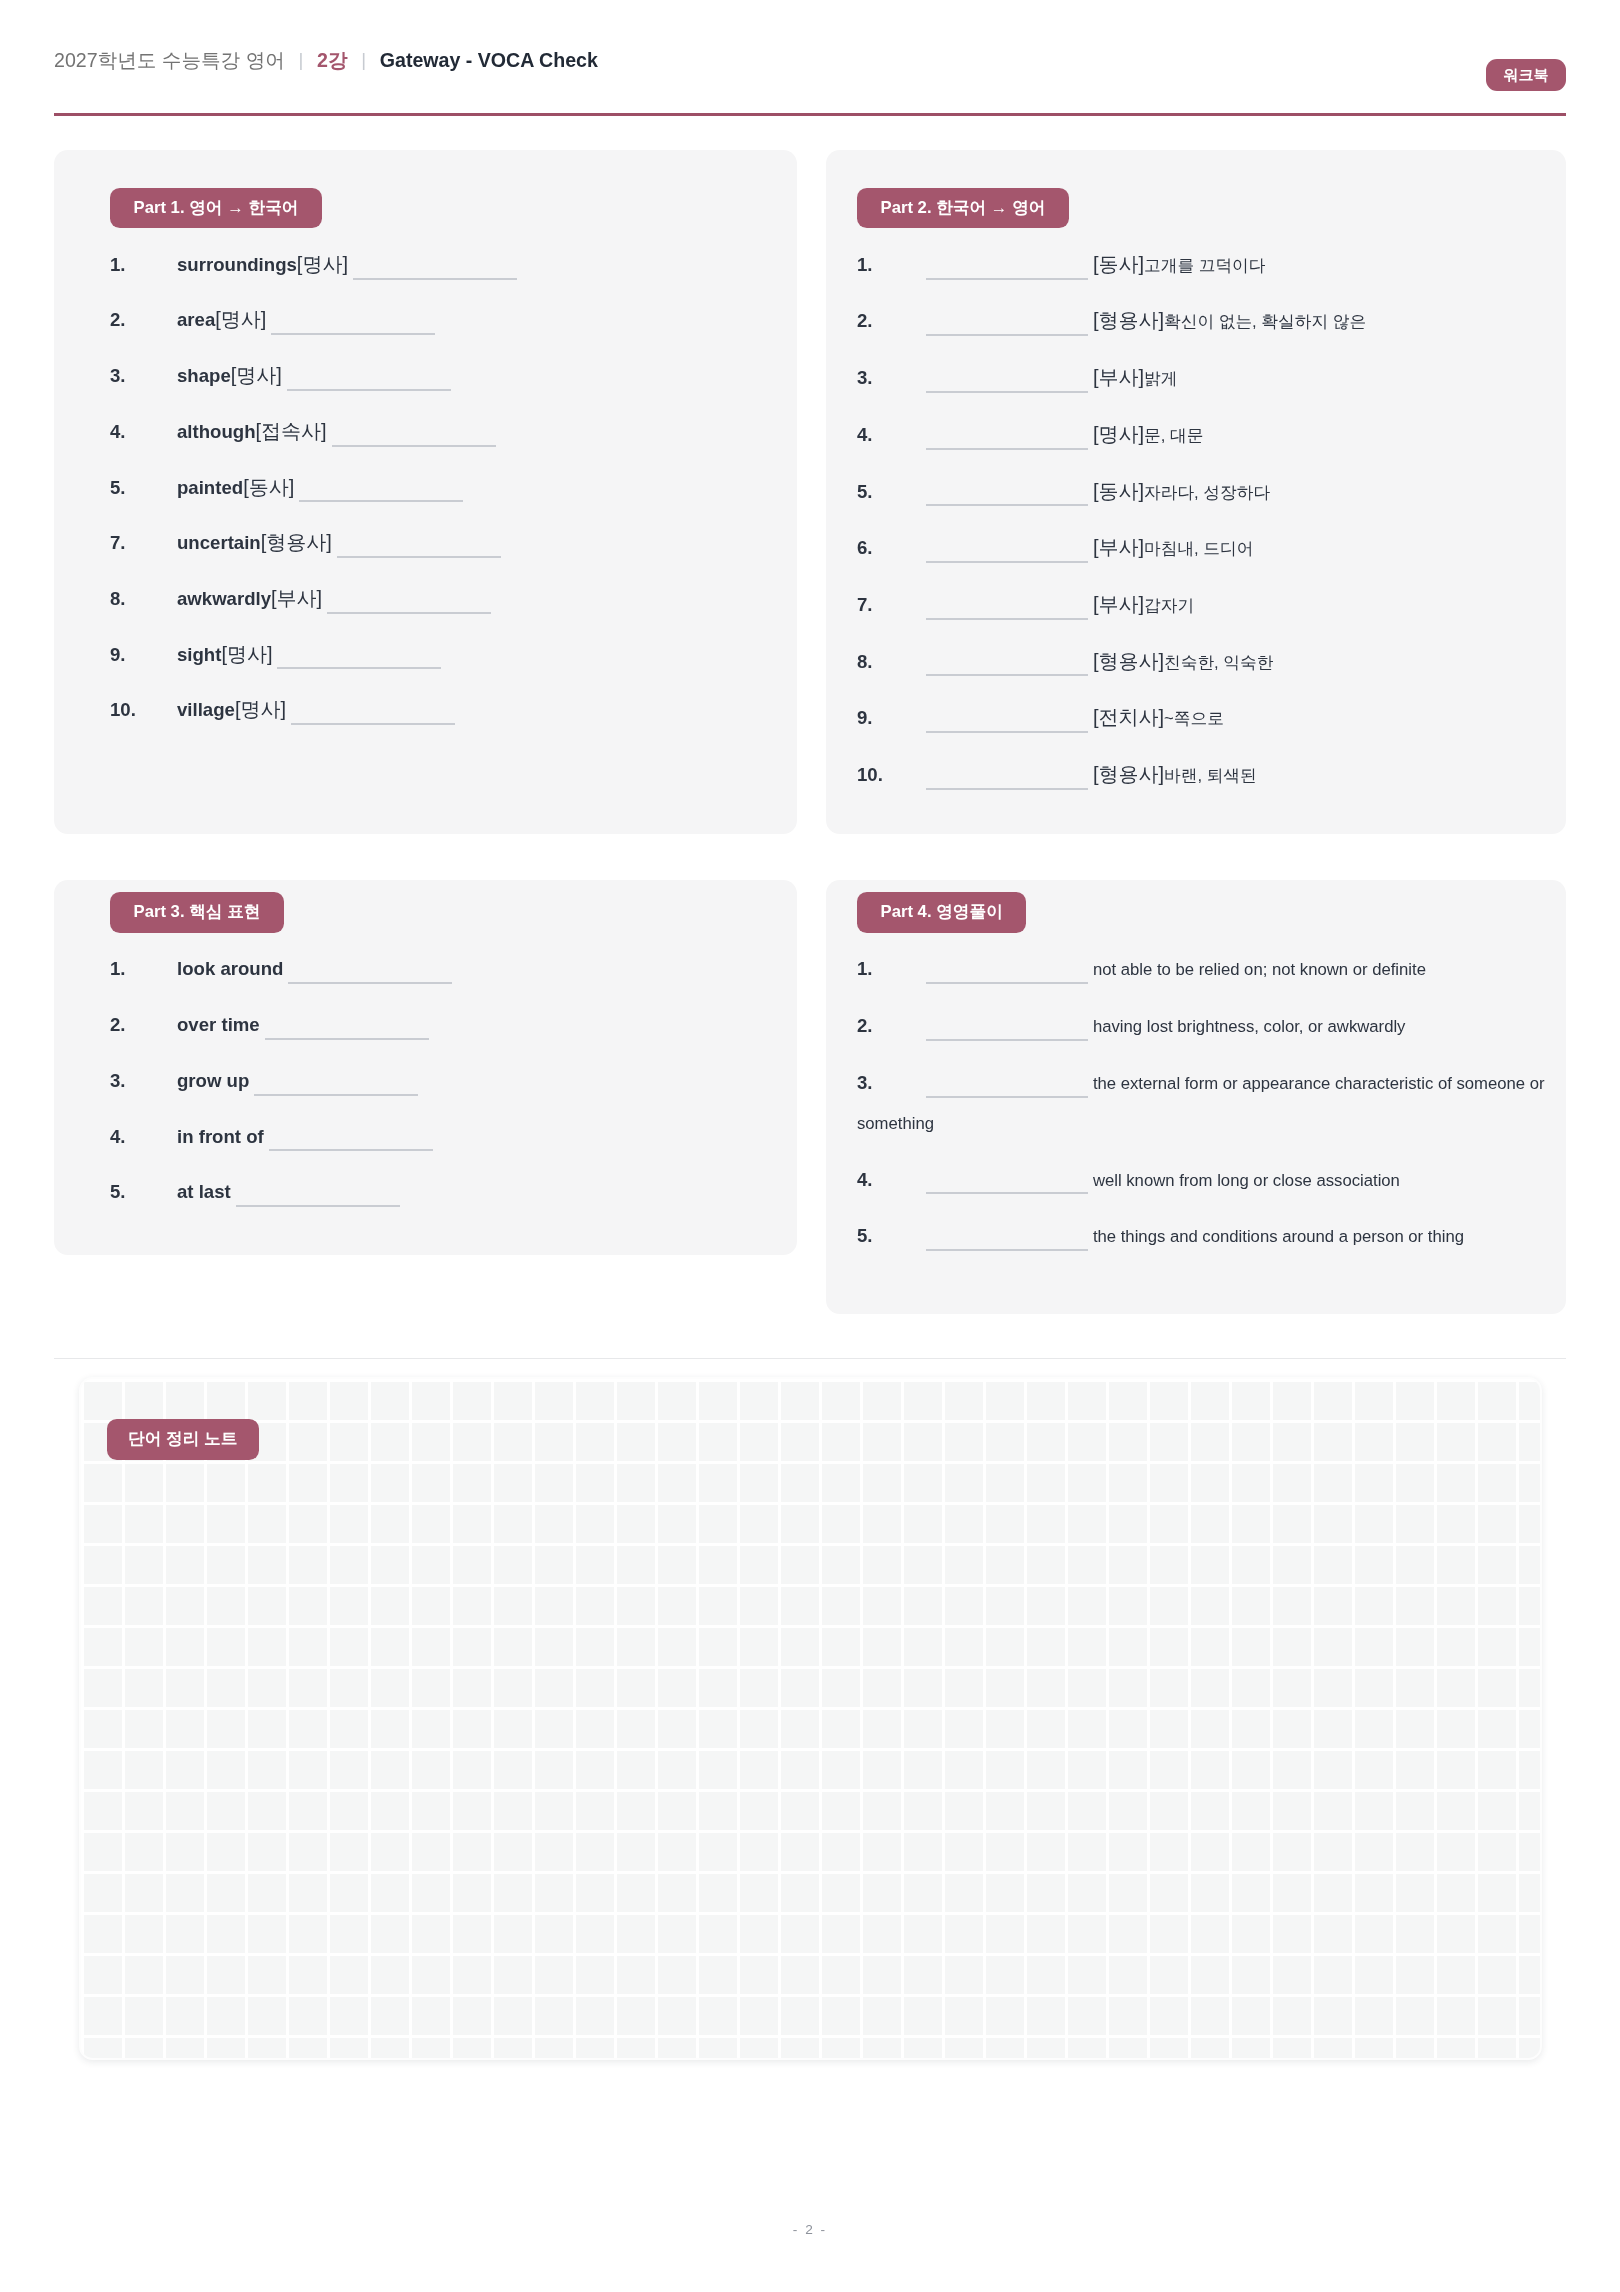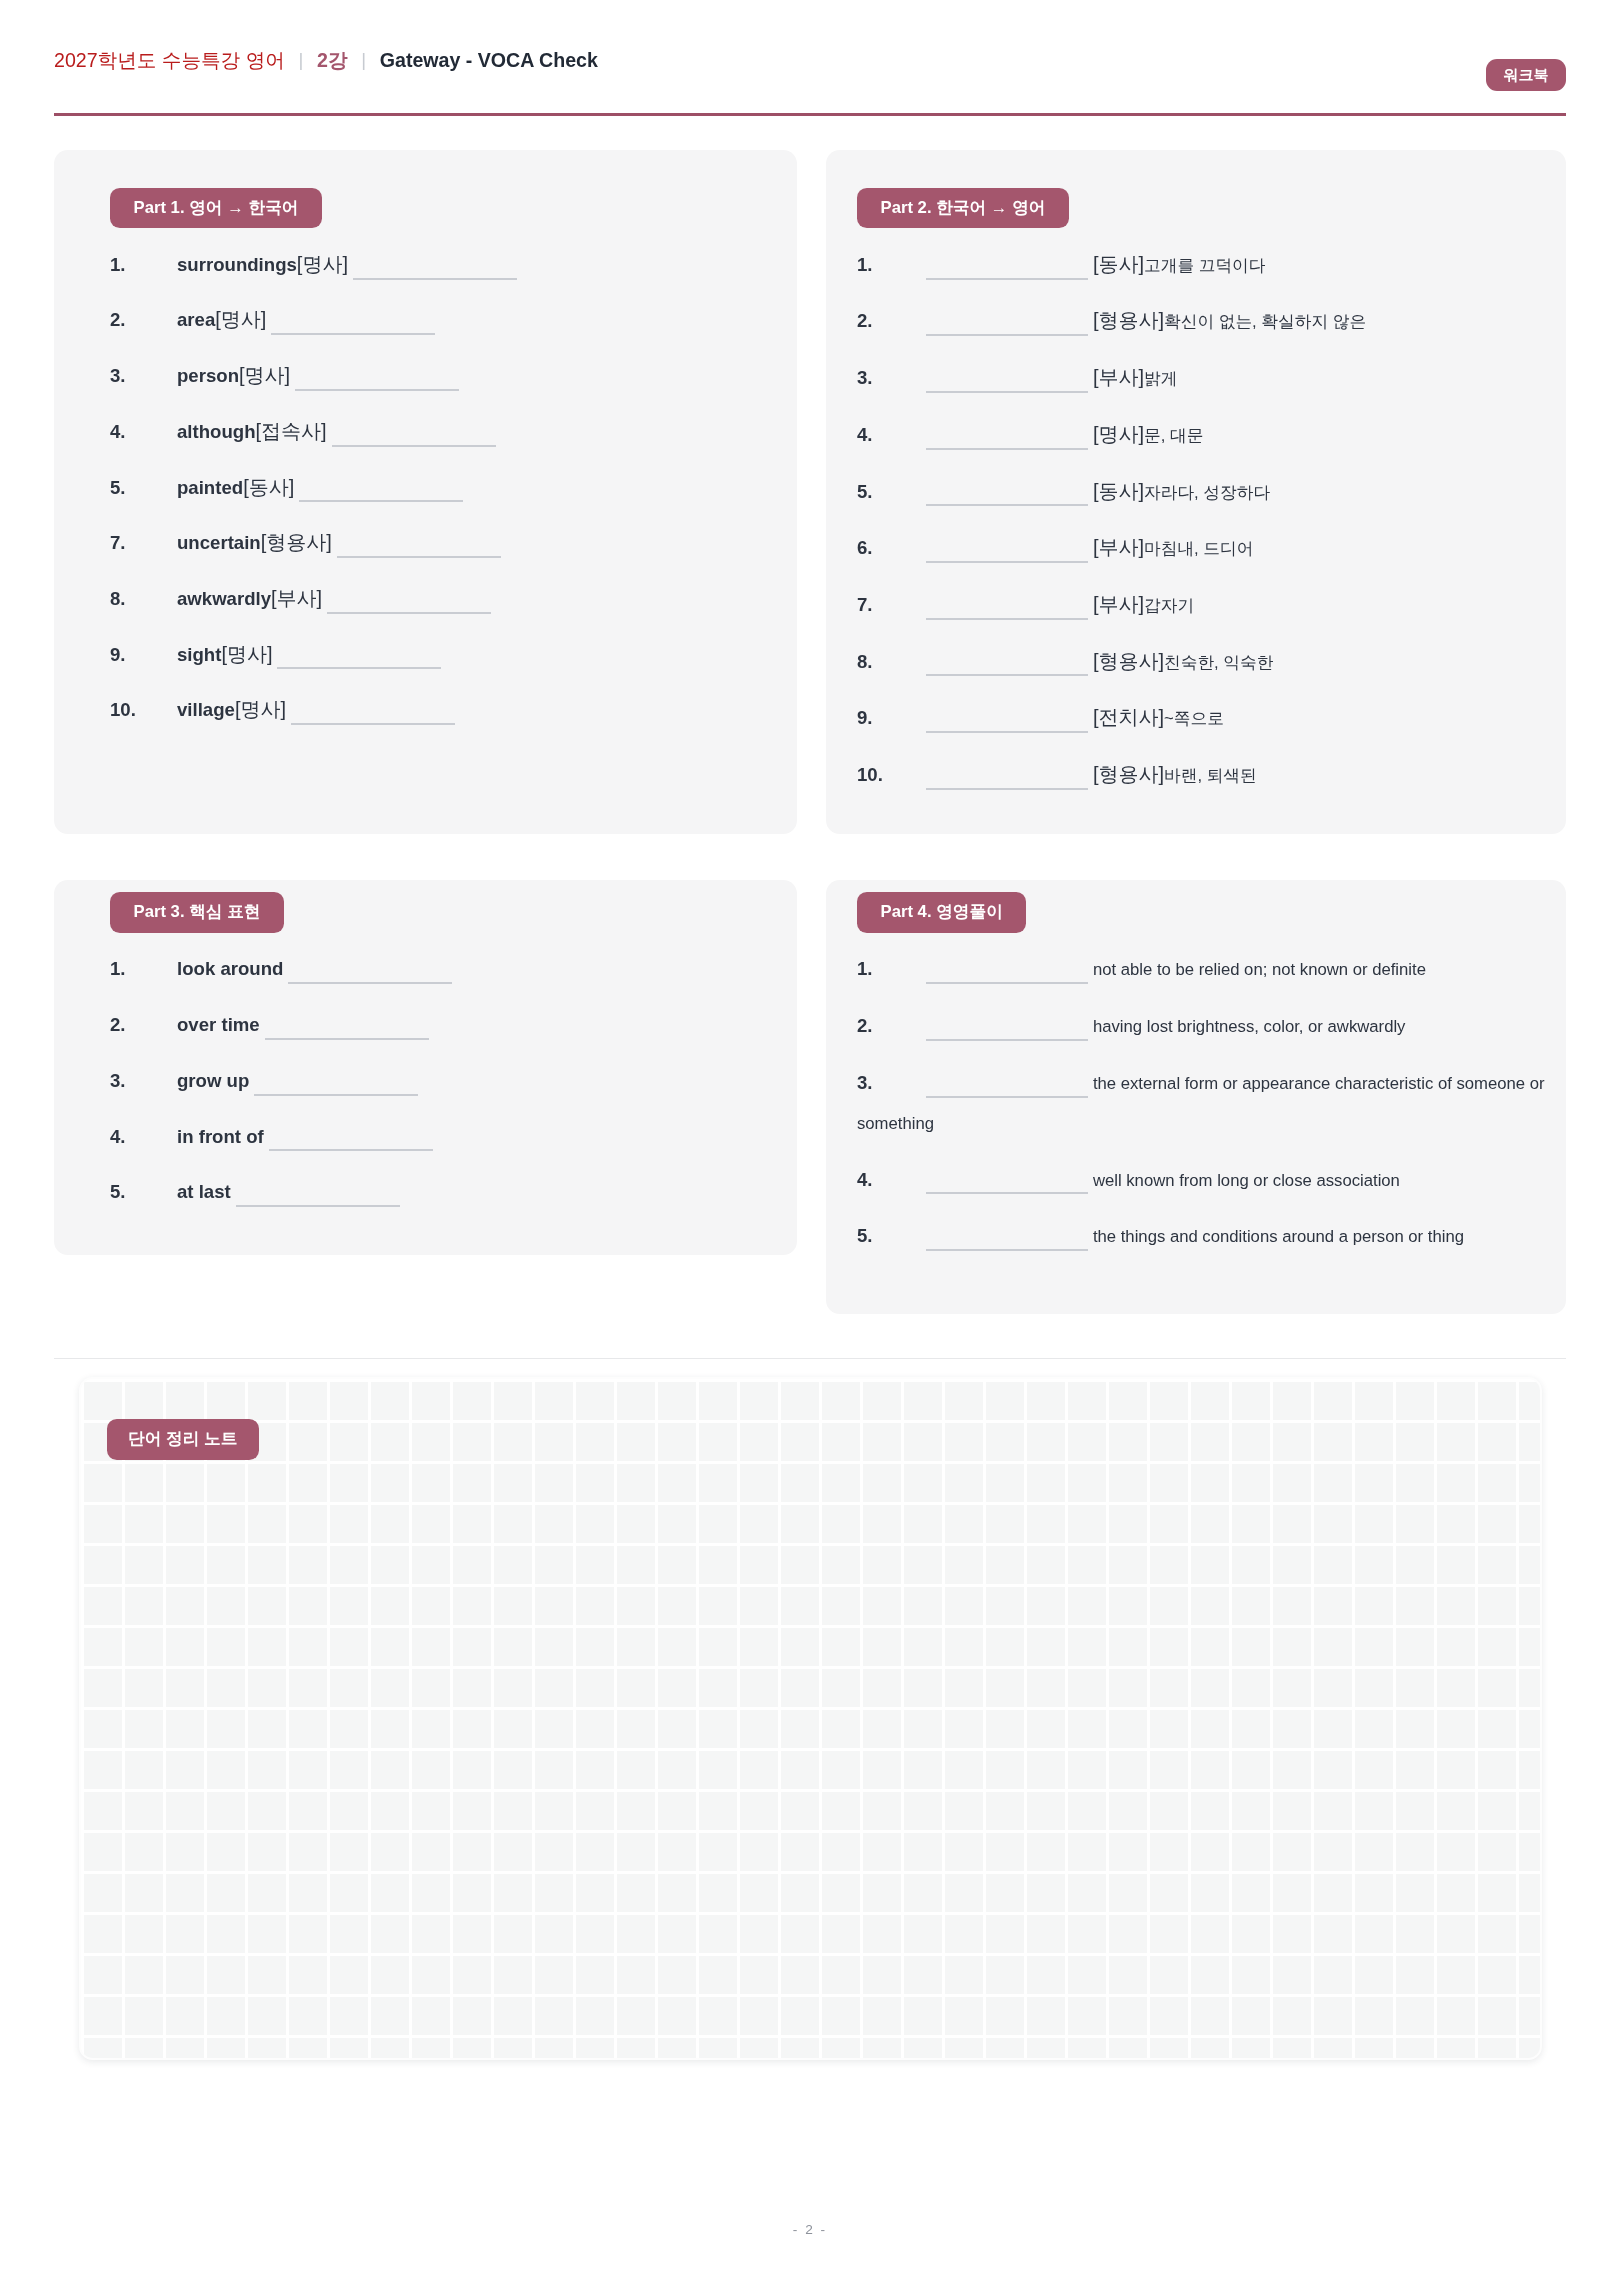--- a/index.html
+++ b/index.html
@@ -6,21 +6,21 @@
   .page{
     width:1620px;height:2293px;box-sizing:border-box;position:relative;
     background:#ffffff;color:#2d3440;
     font-family:"Liberation Sans","DejaVu Sans",sans-serif;
     padding:43px 54px 0;
     overflow:hidden;
   }
   
   header{display:flex;justify-content:space-between;align-items:flex-start;}
   .header-left{display:flex;align-items:center;gap:13.7px;font-size:19.6px;padding-top:3.9px;}
-  .course{color:#b91c1c;}
+  .course{color:#737373;}
   .sep{color:#c7cbd1;font-weight:300;font-size:18.6px;}
   .lesson{color:#a4566d;font-weight:bold;}
   .doc-title{font-weight:bold;color:#222a36;}
   .workbook-badge{
     background:#a4566d;color:#ffffff;font-size:15px;font-weight:bold;
     padding:8.8px 17.6px;border-radius:11px;margin-top:15.7px;line-height:1;
   }
   .header-rule{height:2.9px;background:#9d4f66;margin-top:21.6px;}
   
   .parts-grid{
@@ -96,21 +96,21 @@
 
           <li class="item">
             <span class="num">1.</span><span class="word">surroundings</span><span class="pos">[명사]</span><span class="blank"></span>
           </li>
 
           <li class="item">
             <span class="num">2.</span><span class="word">area</span><span class="pos">[명사]</span><span class="blank"></span>
           </li>
 
           <li class="item">
-            <span class="num">3.</span><span class="word">person</span><span class="pos">[명사]</span><span class="blank"></span>
+            <span class="num">3.</span><span class="word">shape</span><span class="pos">[명사]</span><span class="blank"></span>
           </li>
 
           <li class="item">
             <span class="num">4.</span><span class="word">although</span><span class="pos">[접속사]</span><span class="blank"></span>
           </li>
 
           <li class="item">
             <span class="num">5.</span><span class="word">painted</span><span class="pos">[동사]</span><span class="blank"></span>
           </li>
 

